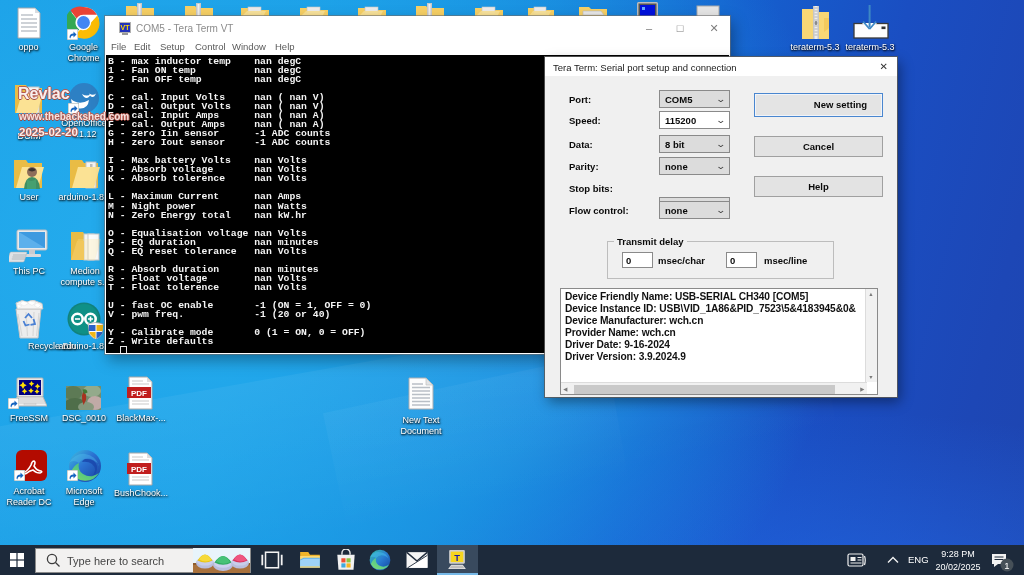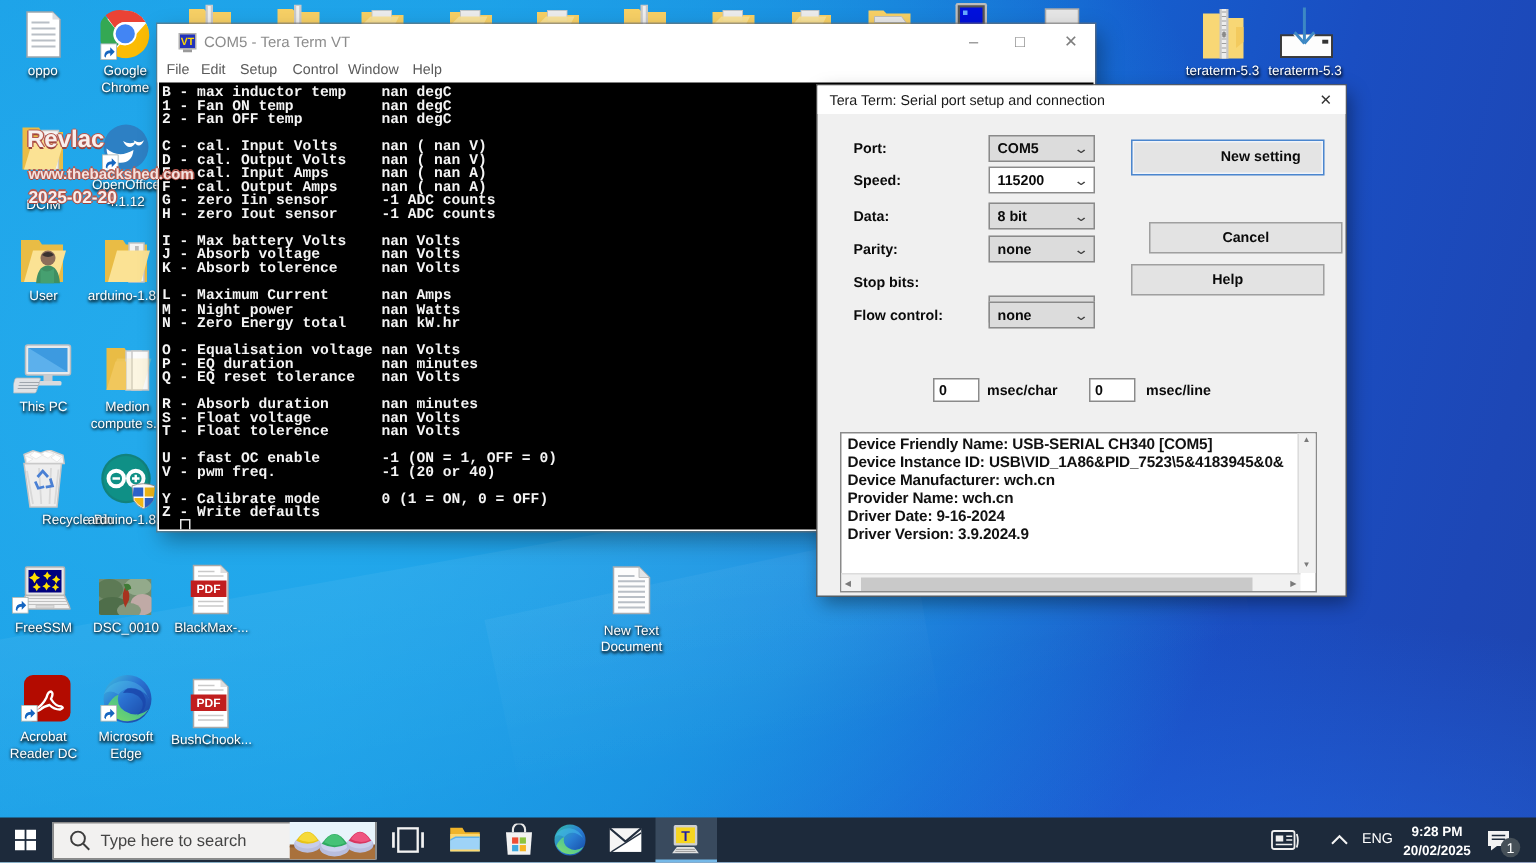--- a/index.html
+++ b/index.html
@@ -467,22 +467,25 @@
   <div class="cmb" style="top:140px;padding-left:15px;">
       <span class="v">1 bit</span>
       <span class="c">⌄</span>
     </div>
   <div class="fld" style="left:24px; top:148px;">Flow control:</div>
   <div class="cmb" style="top:144px;">
       <span class="v">none</span>
       <span class="c">⌄</span>
     </div>
   <div class="btn def" style="top:36px;padding-left:44px;">New setting</div>
-  <div class="btn" style="top:91px;margin-left:12px;">Cancel</div>
+  <div class="btn" style="top:79px;">Cancel</div>
   <div class="btn" style="top:119px;">Help</div>
+  <div class="grp">
+      <div class="cap">Transmit delay</div>
+    </div>
   <div class="tin" style="left:77px; top:195px;">0</div>
   <div class="tlbl" style="left:113px; top:198px;">msec/char</div>
   <div class="tin" style="left:181px; top:195px;">0</div>
   <div class="tlbl" style="left:219px; top:198px;">msec/line</div>
   <div class="info">
     <pre>Device Friendly Name: USB-SERIAL CH340 [COM5]
 Device Instance ID: USB\VID_1A86&amp;PID_7523\5&amp;4183945&amp;0&amp;
 Device Manufacturer: wch.cn
 Provider Name: wch.cn
 Driver Date: 9-16-2024
@@ -600,21 +603,21 @@
     <rect x="3.5" y="4" width="5" height="4" fill="#f0f0f0"></rect>
     <g stroke="#f0f0f0" stroke-width="1">
         <path d="M10.5 4.5 h4 M10.5 7 h4 M3.5 10 h11"></path>
       </g>
     <path d="M17.5 3 q1.5 4 0 9" stroke="#f0f0f0" stroke-width="1.2" fill="none"></path>
   </svg>
   <svg class="tray" style="left:887px;top:11px;position:absolute" width="12" height="8" viewBox="0 0 12 8">
       <path d="M1 6.5 L6 1.5 L11 6.5" fill="none" stroke="#f2f2f2" stroke-width="1.4"></path>
     </svg>
   <div class="tray" style="left:908px;top:9px;position:absolute;font-size:9.5px;">ENG</div>
-  <div class="tray" style="left:928px;top:3px;position:absolute;width:60px;text-align:center;font-size:9px;line-height:12.5px;font-weight:bold;">9:28 PM<br>20/02/2025</div>
+  <div class="tray" style="left:928px;top:3px;position:absolute;width:60px;text-align:center;font-size:9px;line-height:12.5px;">9:28 PM<br>20/02/2025</div>
   <svg class="tray" style="left:991px;top:8px;position:absolute" width="17" height="15" viewBox="0 0 17 15">
     <path d="M1 1 h14 v10 h-8 l-4 3 v-3 h-2 z" fill="#f2f2f2"></path>
     <g stroke="#1d2a3b" stroke-width="1">
         <path d="M3.5 4 h9 M3.5 6.5 h9"></path>
       </g>
   </svg>
   <svg class="tray" style="left:1000px;top:13px;position:absolute" width="14" height="14" viewBox="0 0 14 14">
     <circle cx="7" cy="7" r="6.5" fill="#465058"></circle>
     <text x="7" y="10.5" font-size="9.5" fill="#fff" text-anchor="middle" font-family="Liberation Sans">1</text>
   </svg>

